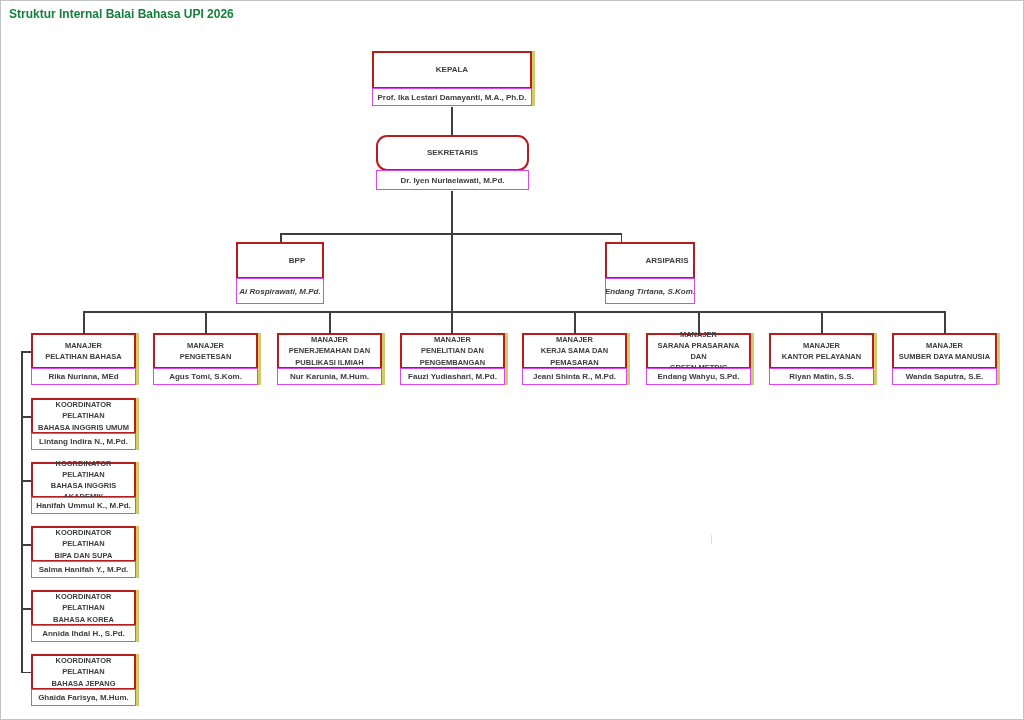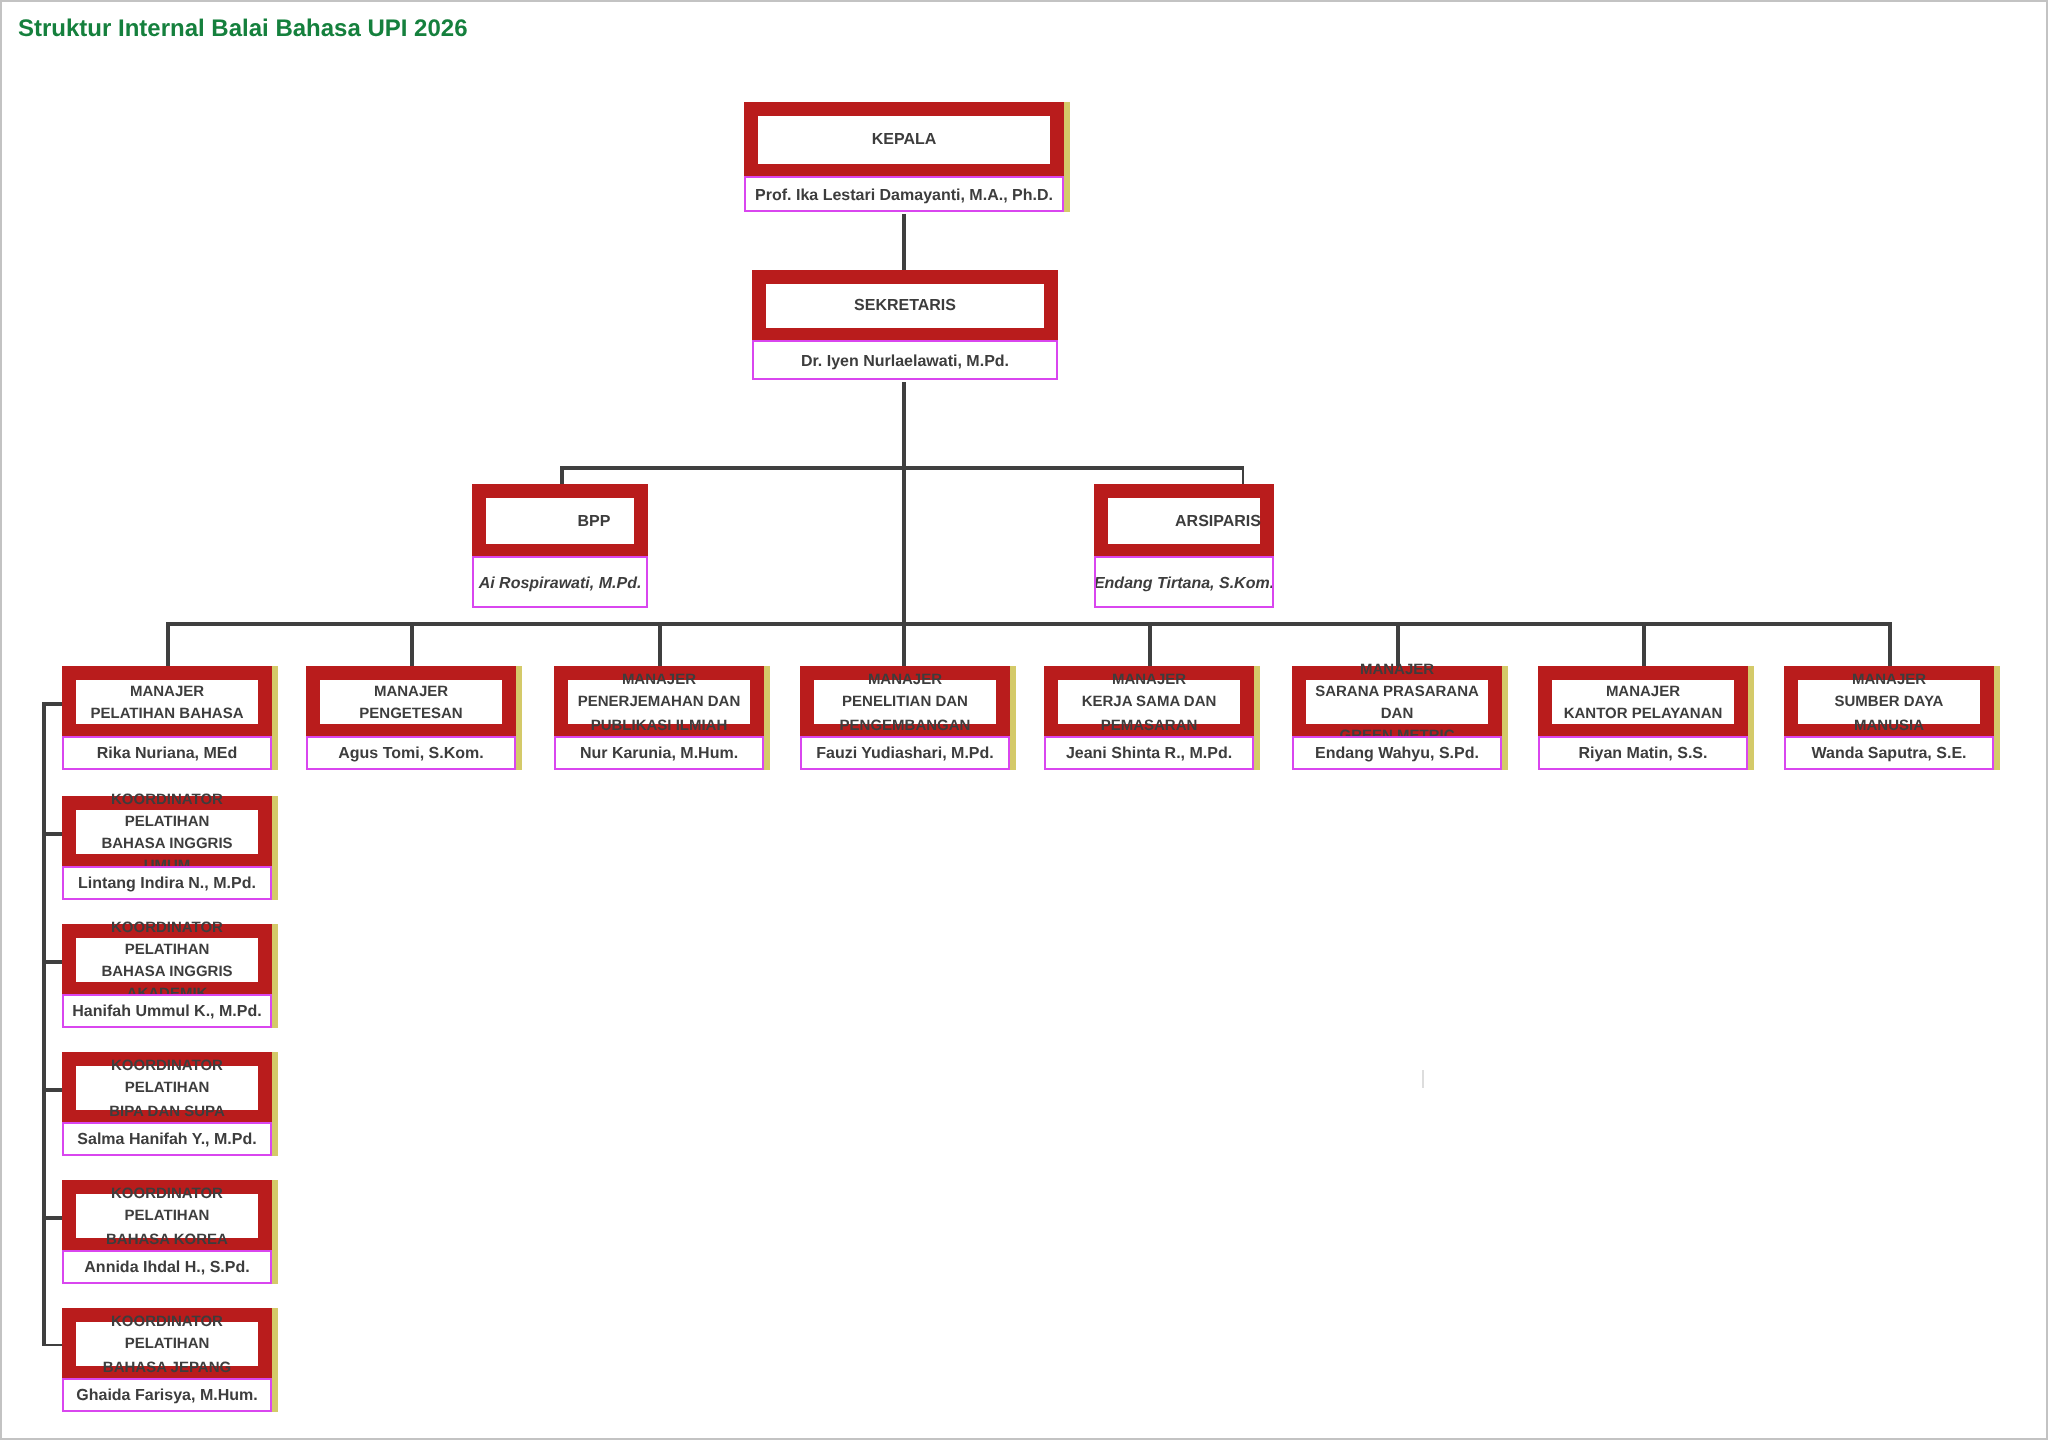--- a/index.html
+++ b/index.html
@@ -6,33 +6,33 @@
   .canvas{
     position:relative;width:1024px;height:720px;box-sizing:border-box;
     background:#fff;border:1px solid #c3c3c3;overflow:hidden;
     font-family:"Liberation Sans", sans-serif;color:#3d3d3d;
   }
   .page-title{
     position:absolute;left:8px;top:6px;font-size:12px;font-weight:700;color:#15803d;
   }
   .node{position:absolute;}
   .node .role{
-    box-sizing:border-box;border:7px solid #b91c1c;background:#fff;
+    box-sizing:border-box;border:2px solid #b91c1c;background:#fff;
     display:flex;align-items:center;justify-content:center;text-align:center;
     font-weight:700;font-size:7.5px;line-height:1.5;white-space:pre-line;
     padding:1px 2px;position:relative;z-index:1;
   }
   .node .name{
     box-sizing:border-box;border:1px solid #d946ef;background:#fff;margin-top:-1px;
     display:flex;align-items:center;justify-content:center;text-align:center;
     font-weight:700;font-size:8px;white-space:nowrap;overflow:hidden;position:relative;z-index:1;
   }
   .n-big .role{height:38px;font-size:8px;}
   .n-big .name{height:18px;}
-  .n-sek .role{height:36px;font-size:8px;}
+  .n-sek .role{height:36px;font-size:8px;border-radius:11px;}
   .n-sek .name{height:20px;text-align:right;}
   .n-mid .role{height:37px;font-size:8px;padding-left:36px;}
   .n-mid .name{height:26px;font-style:italic;}
   .n-sm .role{height:36px;}
   .n-sm .name{height:17px;}
   .accent::after{
     content:"";position:absolute;top:0;bottom:0;right:-2.5px;width:2.5px;
     background:var(--accent_strip,#d4ca69);z-index:0;
   }
   .line{position:absolute;background:var(--line,#3f3f3f);}
@@ -53,21 +53,21 @@
   <div class="node n-sek" style="left:375px;top:134px;width:153px;">
     <div class="role">SEKRETARIS</div>
     <div class="name">Dr. Iyen Nurlaelawati, M.Pd.</div>
   </div>
 
   <div class="node n-mid" style="left:235px;top:241px;width:88px;">
     <div class="role">BPP</div>
     <div class="name">Ai Rospirawati, M.Pd.</div>
   </div>
 
-  <div class="node n-mid" style="left:546px;top:241px;width:90px;">
+  <div class="node n-mid" style="left:604px;top:241px;width:90px;">
     <div class="role">ARSIPARIS</div>
     <div class="name">Endang Tirtana, S.Kom.</div>
   </div>
 
   <div class="node n-sm accent" style="left:30px;top:332px;width:105px;">
     <div class="role">MANAJER
 PELATIHAN BAHASA</div>
     <div class="name">Rika Nuriana, MEd</div>
   </div>
   <div class="node n-sm accent" style="left:152px;top:332px;width:105px;">

